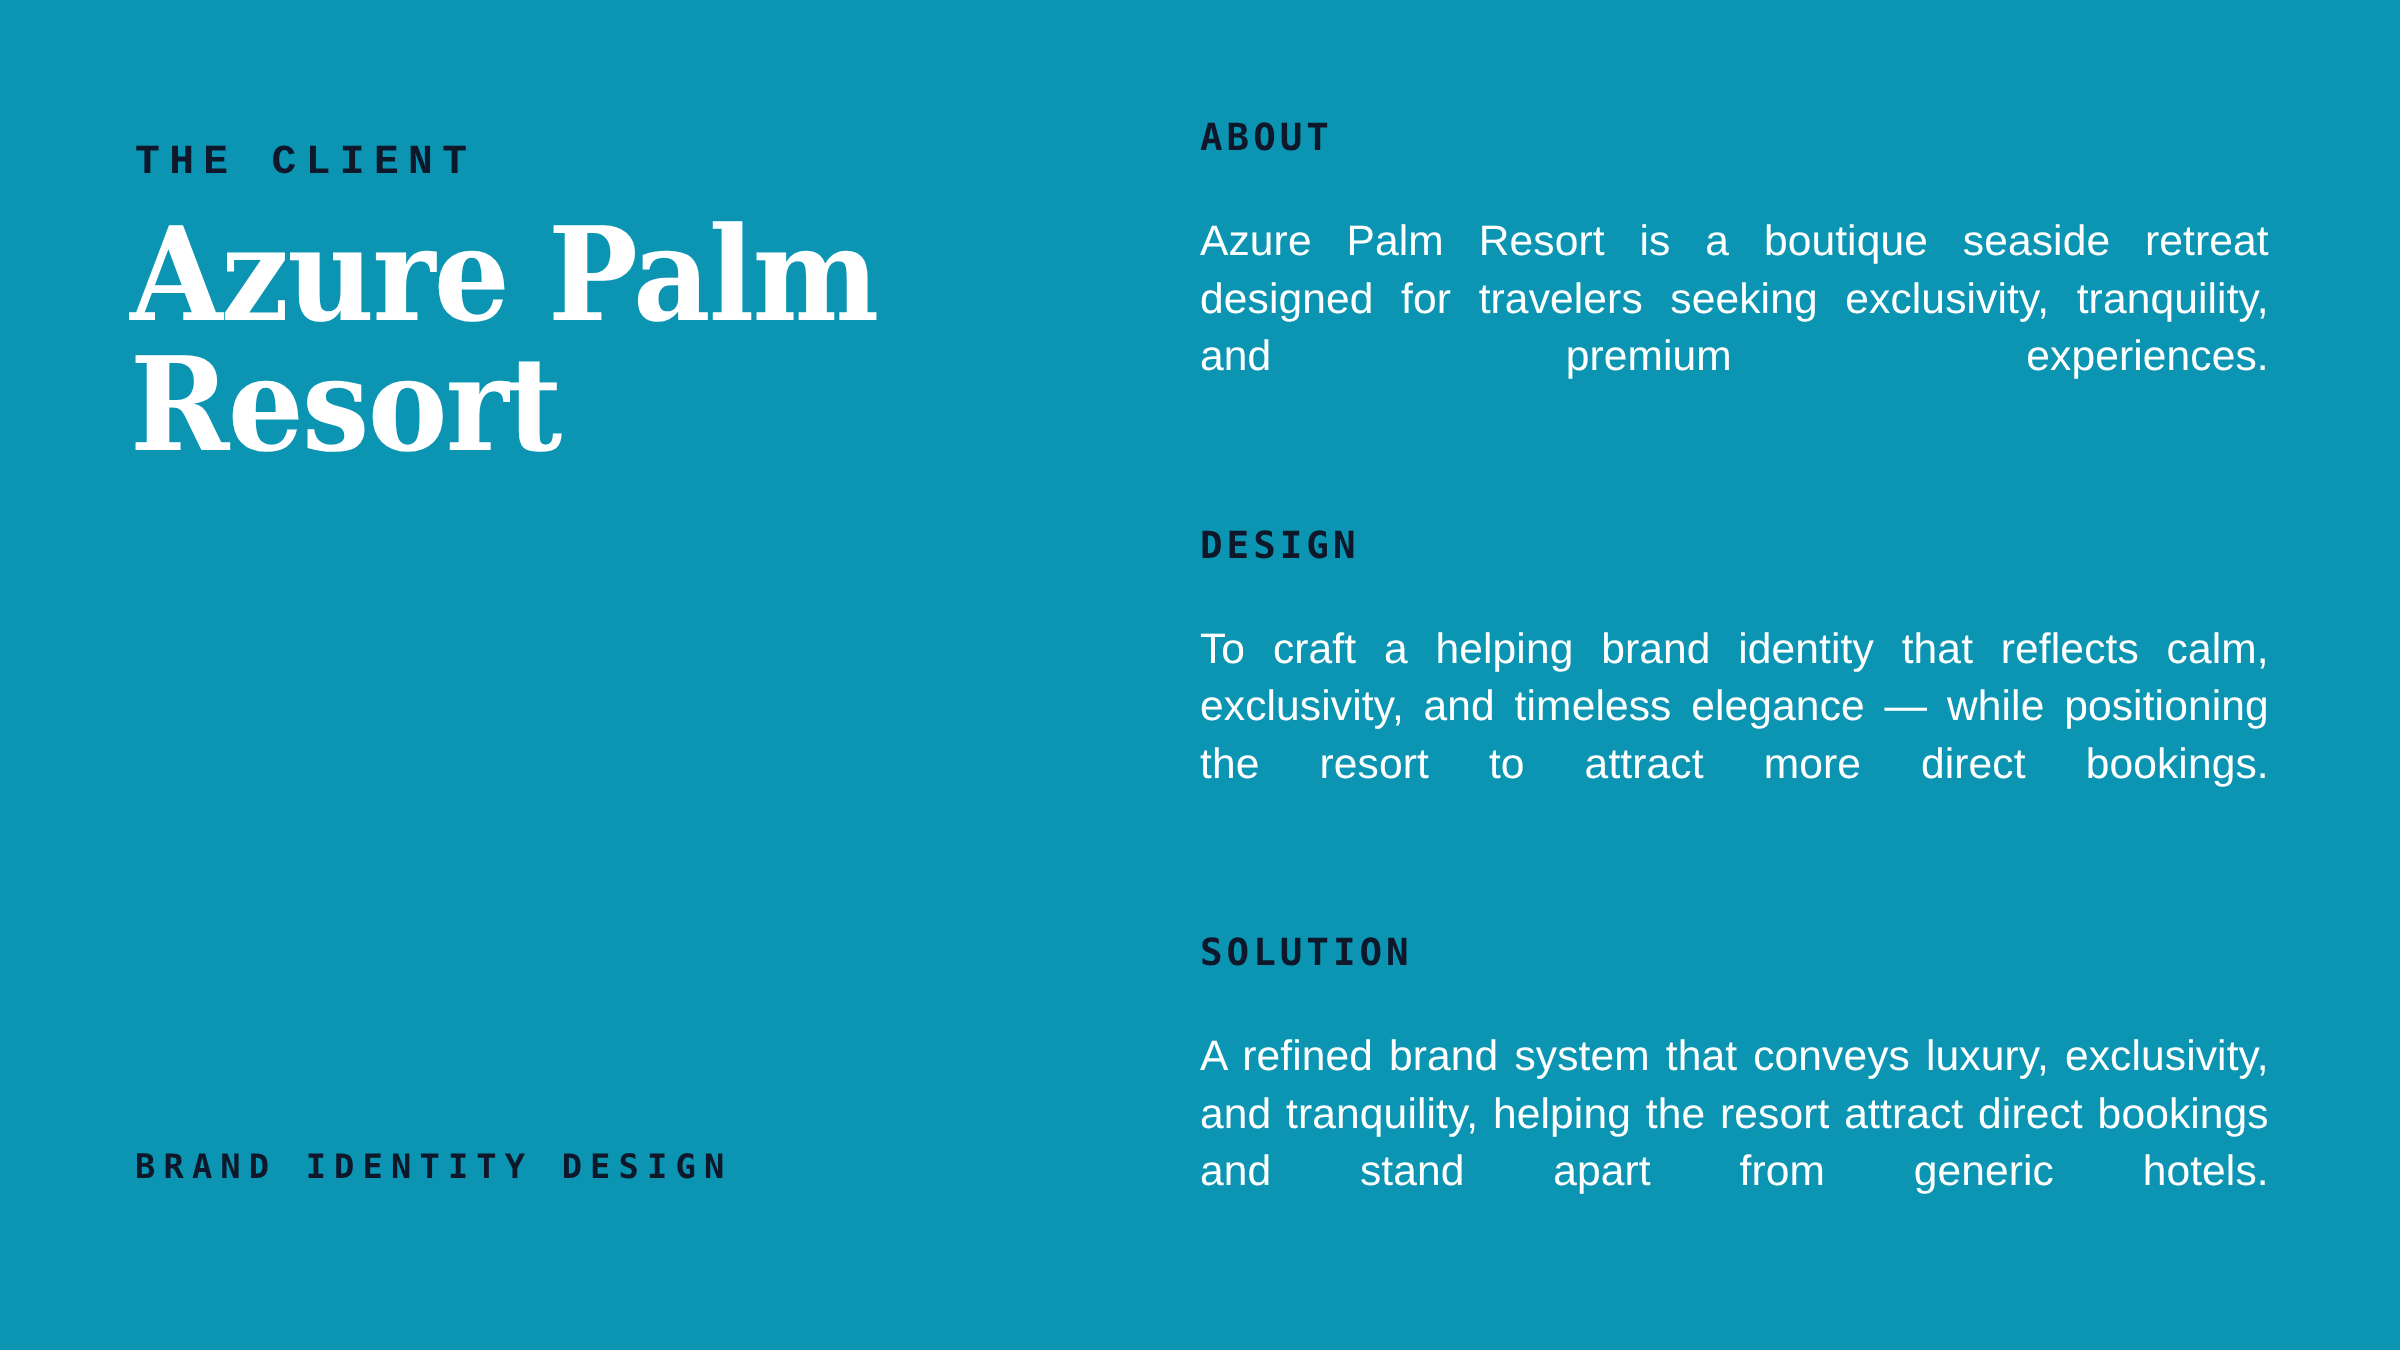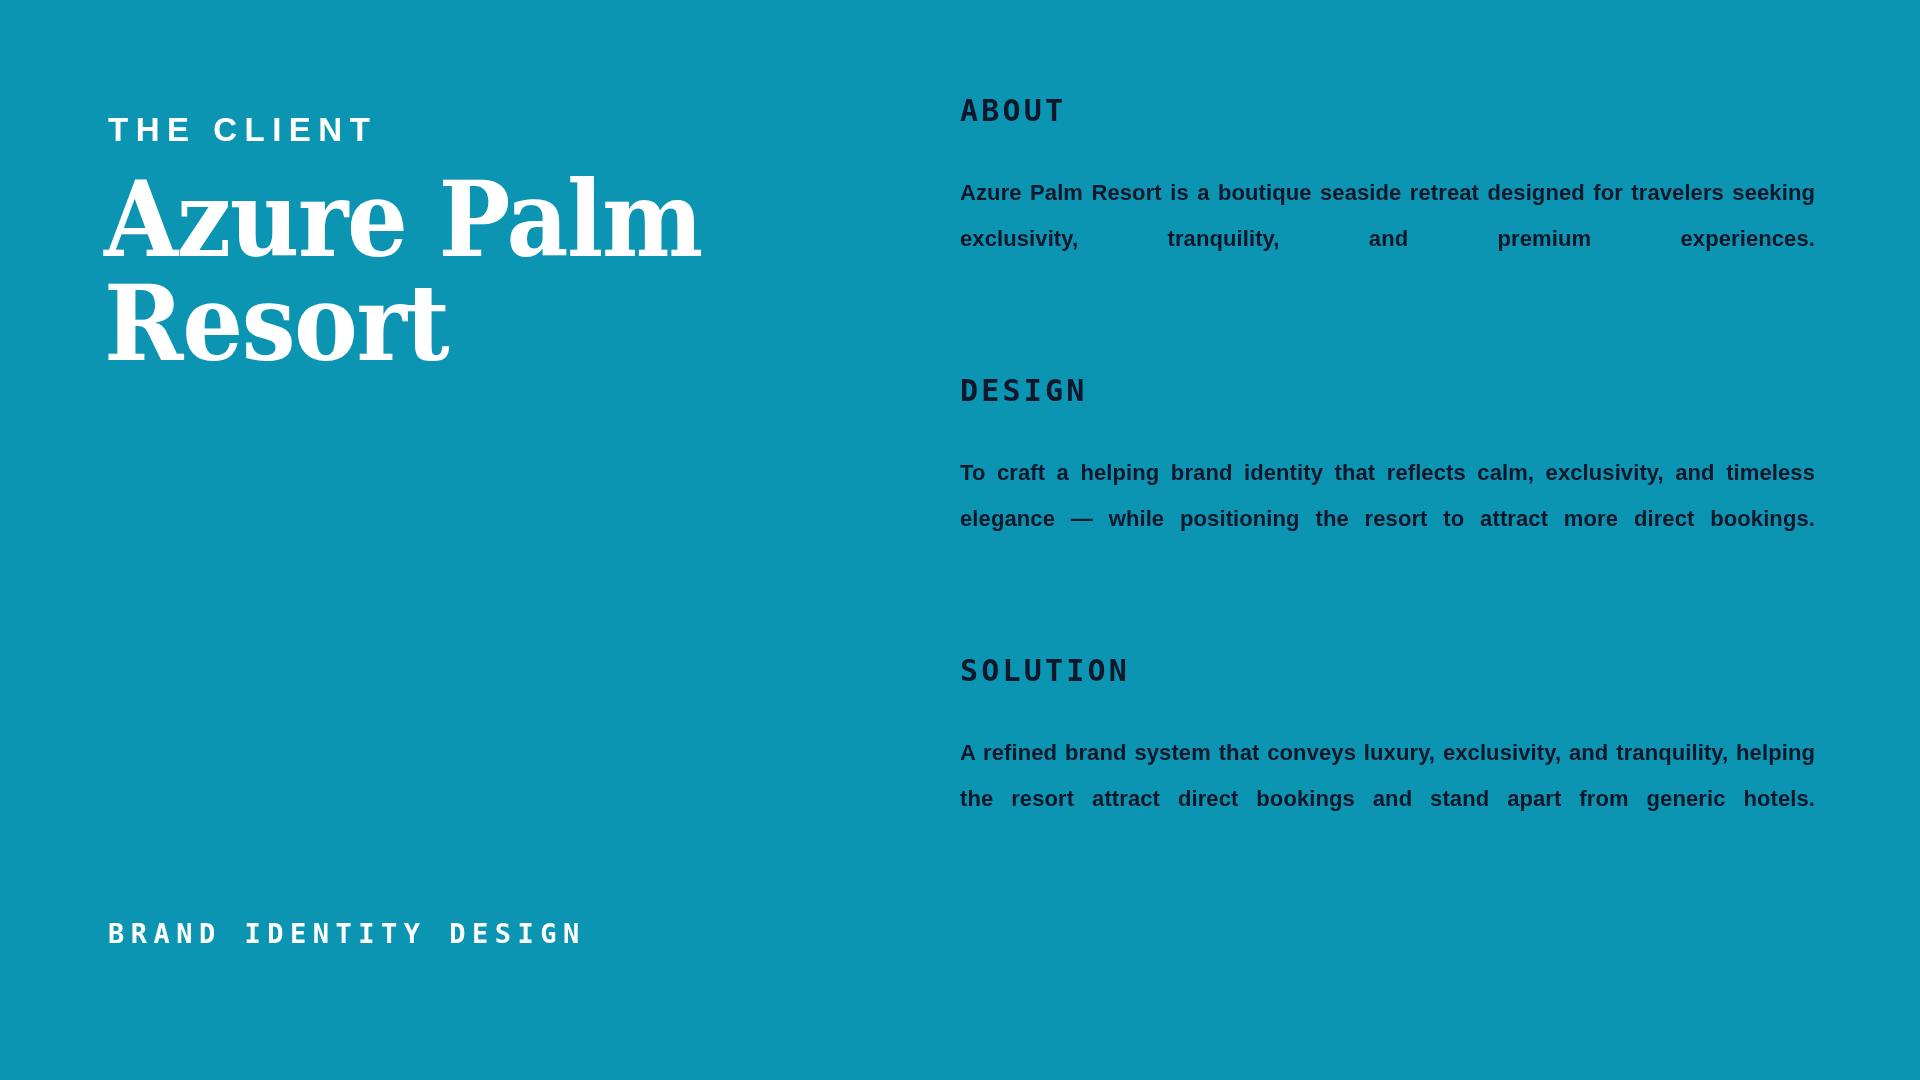--- a/index.html
+++ b/index.html
@@ -32,26 +32,26 @@
     left:108px;
     top:0;
     width:760px;
     height:1080px;
   }
 
   .eyebrow-label {
     position:absolute;
     top:113px;
     left:0;
-    font-family:Liberation Sans, sans-serif;
+    font-family:Liberation Mono, monospace;
     font-weight:700;
     font-size:33px;
     line-height:1;
     letter-spacing:7.5px;
-    color:#ffffff;
+    color:#0f172a;
     white-space:nowrap;
   }
 
   .client-name {
     position:absolute;
     top:168px;
     left:-4px;
     width:740px;
     font-family:"DejaVu Serif", "Liberation Serif", serif;
     font-weight:700;
@@ -67,21 +67,21 @@
 
   .footer-label {
     position:absolute;
     top:920px;
     left:0;
     font-family:"DejaVu Sans Mono", "Liberation Mono", monospace;
     font-weight:700;
     font-size:27px;
     line-height:1;
     letter-spacing:6.5px;
-    color:#ffffff;
+    color:#0f172a;
     white-space:nowrap;
   }
 
   
 
   .right-col {
     position:absolute;
     left:960px;
     top:96px;
     width:855px;
@@ -96,25 +96,25 @@
     font-size:30px;
     line-height:1;
     letter-spacing:3.2px;
     color:#0f172a;
     margin-bottom:44px;
     white-space:nowrap;
   }
 
   .section-body {
     font-family:"Liberation Sans", sans-serif;
-    font-weight:700;
-    font-size:22px;
+    font-weight:400;
+    font-size:34px;
     line-height:46px;
     letter-spacing:0.1px;
-    color:#0f172a;
+    color:#ffffff;
     text-align:justify;
     text-justify:inter-word;
     width:855px;
   }
 
   
   .section-body::after {
     content:"";
     display:inline-block;
     width:100%;

